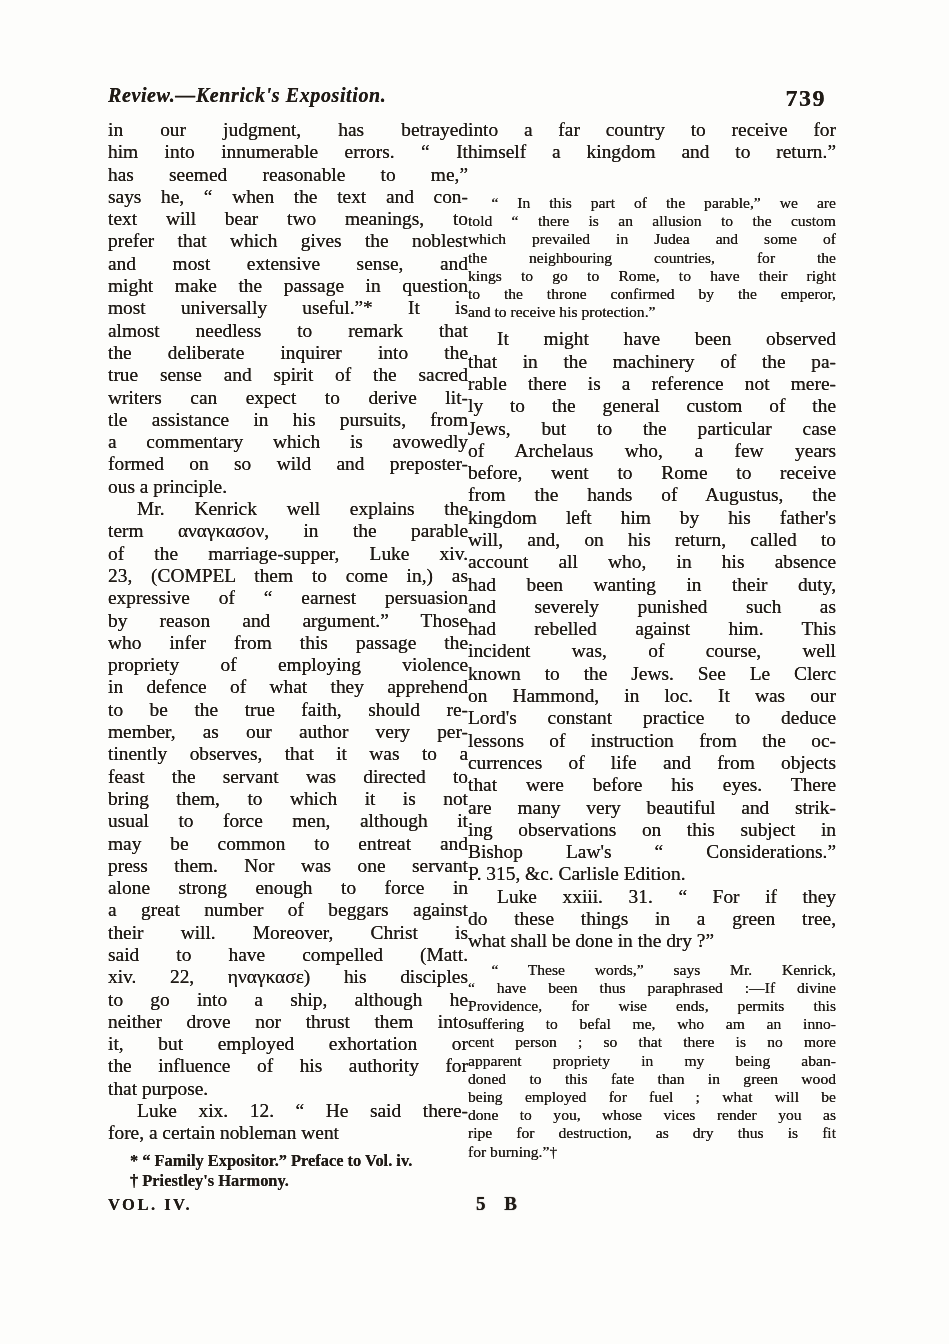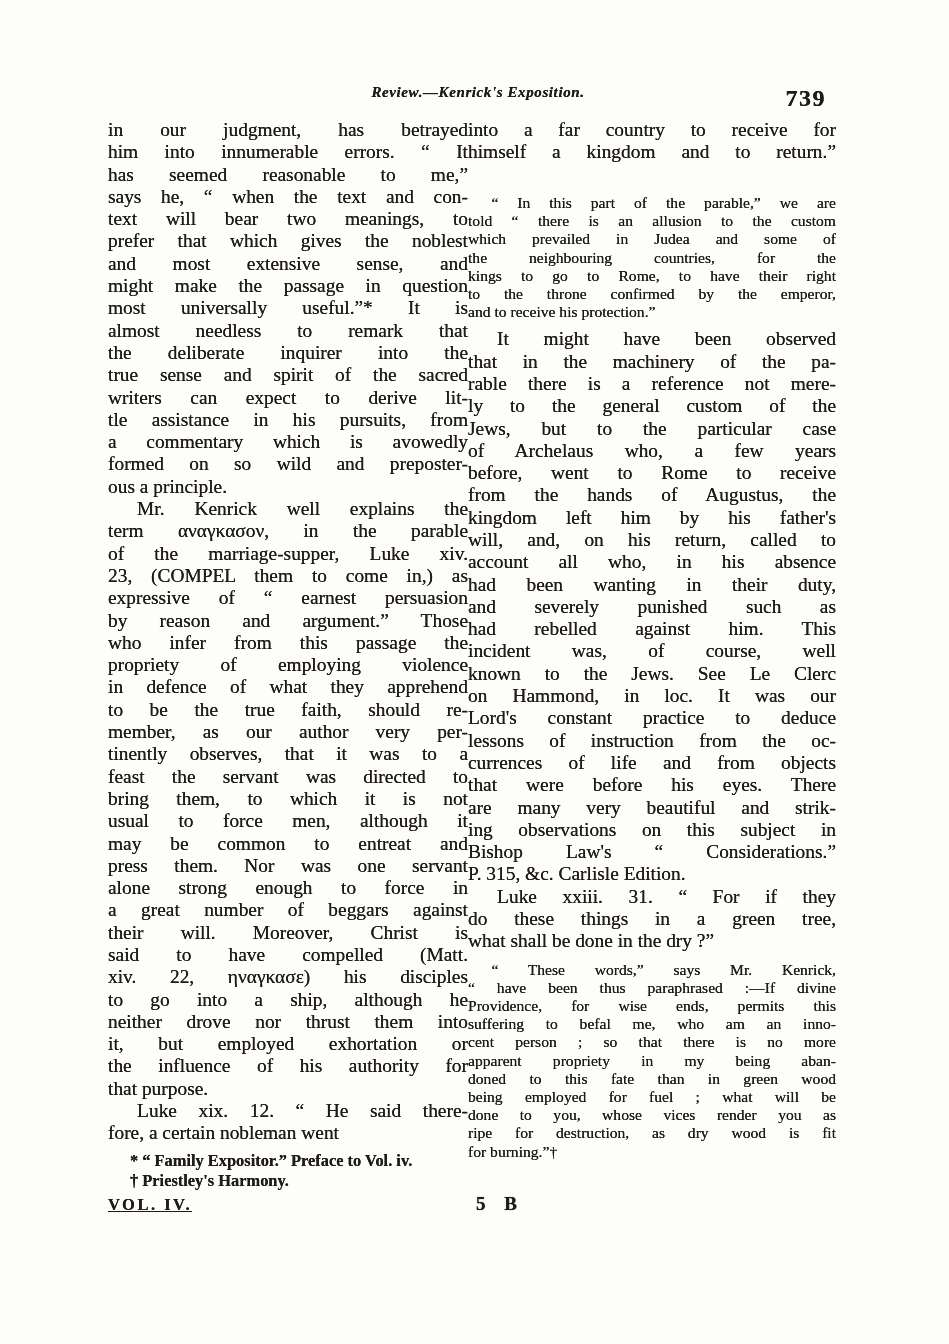--- a/index.html
+++ b/index.html
@@ -6,22 +6,22 @@
   html, body { margin:0; padding:0; background:#ffffff; }
   .page {
     position:relative; width:949px; height:1344px;
     background:#fdfdfb; overflow:hidden;
     font-family:"Liberation Serif", serif;
     color:#201b16;
   }
   
   .header { position:absolute; top:84px; left:108px; width:740px; height:28px; }
   .header-title {
-    text-align:center; font-style:italic; font-weight:bold;
-    font-size:15px; letter-spacing:0.6px;
+    font-style:italic; font-weight:bold;
+    font-size:20px; letter-spacing:0.6px;
     text-shadow:0 0 0.5px currentColor;
   }
   .page-number {
     position:absolute; right:22px; top:1px;
     font-weight:bold; font-size:24px; letter-spacing:1.5px;
     text-shadow:0 0 0.5px currentColor;
   }
   
   .columns {
     position:absolute; top:119px; left:108px; width:740px;
@@ -39,21 +39,20 @@
   
   .footnotes {
     position:absolute; left:130px; top:1151px; width:460px;
     font-size:16.4px; line-height:19.5px; font-weight:bold;
     text-shadow:0 0 0.4px currentColor;
   }
   .footer-vol {
     position:absolute; left:108px; top:1195px;
     font-weight:bold; font-size:16.5px; letter-spacing:2.5px;
     text-shadow:0 0 0.5px currentColor;
-    text-decoration:underline;
   }
   .footer-sig {
     position:absolute; left:476px; top:1193px;
     font-weight:bold; font-size:19px; letter-spacing:7px;
     text-shadow:0 0 0.8px currentColor;
   }
 </style>
 </head>
 <body>
 
@@ -171,21 +170,21 @@
       <div class="quote-block small-text para indent">
           <div class="tl">“ These words,” says Mr. Kenrick,</div>
           <div class="tl">“ have been thus paraphrased :—If divine</div>
           <div class="tl">Providence, for wise ends, permits this</div>
           <div class="tl">suffering to befal me, who am an inno-</div>
           <div class="tl">cent person ; so that there is no more</div>
           <div class="tl">apparent propriety in my being aban-</div>
           <div class="tl">doned to this fate than in green wood</div>
           <div class="tl">being employed for fuel ; what will be</div>
           <div class="tl">done to you, whose vices render you as</div>
-          <div class="tl">ripe for destruction, as dry wood is fit</div>
+          <div class="tl">ripe for destruction, as dry thus is fit</div>
           <div class="tl tl-last">for burning.”†</div>
         </div>
     </div>
 
   </div>
 
   <div class="footnotes plain">
       <div class="tl">* “ Family Expositor.” Preface to Vol. iv.</div>
       <div class="tl tl-last">† Priestley's Harmony.</div>
     </div>

